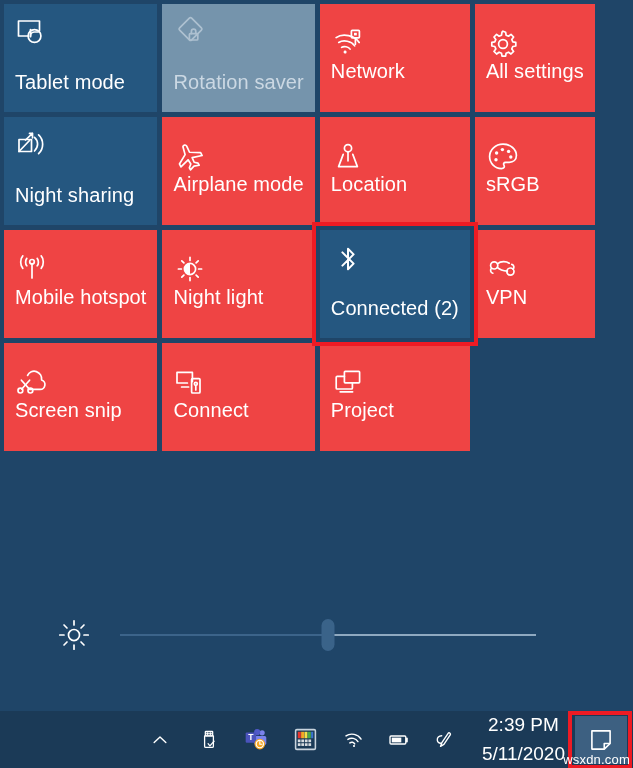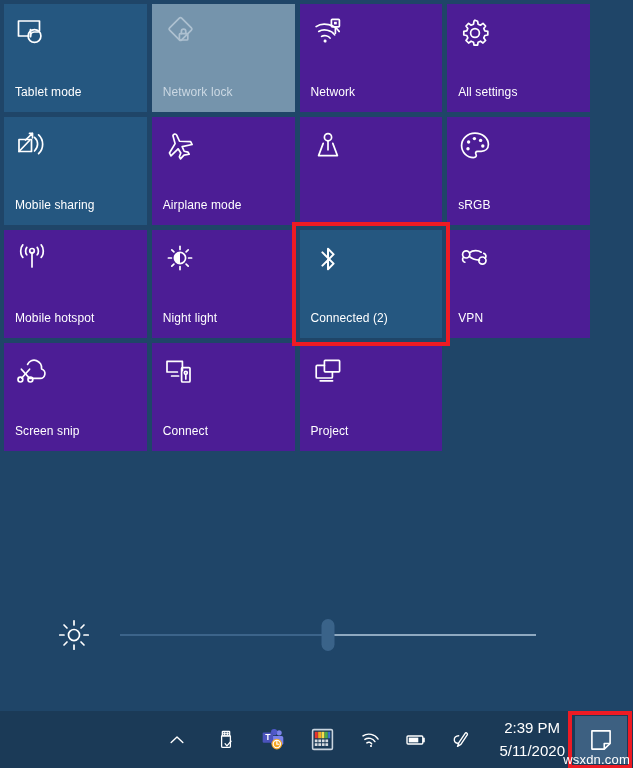--- a/index.html
+++ b/index.html
@@ -33,37 +33,37 @@
     height:108px;
     background:#46688a;
     padding:12px 11px 0 11px;
     display:flex;
     flex-direction:column;
     justify-content:space-between;
     cursor:pointer;
     user-select:none;
   }
   .tile.state-off{ background:#255780; }
-  .tile.state-on { background:#4c1d95; }
+  .tile.state-on { background:#ef4444;justify-content:center; }
   .tile.state-disabled{ background:#7594ac; }
 
   .tile-icon{
     width:34px; height:34px;
     display:block;
     color:#ffffff;
     flex:0 0 auto;
   }
   .tile.state-disabled .tile-icon{ color:#c3d2de; opacity:.72; }
   .tile-icon svg{ width:100%; height:100%; display:block; }
 
   .tile-label{
-    font-size:12px;
+    font-size:20px;
     line-height:1;
     color:#ffffff;
-    padding-bottom:14px;
+    padding-bottom:20px;
     white-space:nowrap;
     letter-spacing:.1px;
   }
   .tile.state-disabled .tile-label{ color:#cbd8e3; }
 
   
   .tile.highlight::after{
     content:"";
     position:absolute;
     left:-8px; top:-8px; right:-8px; bottom:-8px;
@@ -141,21 +141,21 @@
   .tray-icon svg{width:100%;height:100%;display:block;}
   #tray-chevron{ margin-left:0; margin-right:16px; width:20px;height:20px;}
 
   #tray-teams{ width:25px;height:25px;}
   #tray-colors{ width:25px;height:25px;}
 
   #clock{
     margin-left:14px;
     margin-right:10px;
     color:#ffffff;
-    font-size:15px;
+    font-size:19px;
     line-height:1.5;
     text-align:center;
     cursor:pointer;
     white-space:nowrap;
   }
   #clock div{ display:block; }
 
   #action-center-button{
     position:relative;
     width:52px; height:48px;
@@ -203,21 +203,21 @@
         <span class="tile-label">Tablet mode</span>
       </div>
       <div class="tile state-disabled">
         <span class="tile-icon">
           <svg viewBox="0 0 34 34" fill="none" stroke="currentColor" stroke-width="1.7" stroke-linejoin="round" stroke-linecap="round">
             <rect x="9" y="4.5" width="17" height="17" rx="1.6" transform="rotate(45 17.5 13)"></rect>
             <rect x="16.4" y="17.6" width="8.4" height="6.4" rx="1"></rect>
             <path d="M18.4 17.6 v-2.2 a2.2 2.2 0 0 1 4.4 0 v2.2"></path>
           </svg>
         </span>
-        <span class="tile-label">Network lock</span>
+        <span class="tile-label">Rotation saver</span>
       </div>
       <div class="tile state-on">
         <span class="tile-icon">
           <svg viewBox="0 0 34 34" fill="none" stroke="currentColor" stroke-width="1.7" stroke-linecap="round">
             <g transform="rotate(12 16 17)">
               <path d="M4 13 C9.6 7 22 7 27.6 13"></path>
               <path d="M7.6 17.2 C11.6 13.2 19.9 13.2 23.9 17.2"></path>
               <path d="M11.4 21.4 C13.4 19.4 18.1 19.4 20.1 21.4"></path>
               <circle cx="15.8" cy="25.3" r="1.5" fill="currentColor" stroke="none"></circle>
             </g>
@@ -240,38 +240,39 @@
       <div class="tile state-off">
         <span class="tile-icon">
           <svg viewBox="0 0 34 34" fill="none" stroke="currentColor" stroke-width="1.7" stroke-linejoin="round" stroke-linecap="round">
             <path d="M4 10.5 h12.5 v12 h-12.5 z"></path>
             <path d="M4 22.5 L14.5 11.5"></path>
             <path d="M10.5 11 L17.5 4.4 v4.4 M17.5 4.4 l-3 0"></path>
             <path d="M19.5 22 C23.6 18 23.6 12 19.5 8.4"></path>
             <path d="M23.6 24.6 C29 19.4 29 10.8 23.6 5.8"></path>
           </svg>
         </span>
-        <span class="tile-label">Mobile sharing</span>
+        <span class="tile-label">Night sharing</span>
       </div>
       <div class="tile state-on">
         <span class="tile-icon">
           <svg viewBox="0 0 34 34" fill="none" stroke="currentColor" stroke-width="1.7" stroke-linejoin="round" stroke-linecap="round">
             <path d="M15.6 4.6 a2 2 0 0 1 3.6 1.2 l-0.4 6.8 9.6 5.6 v3.2 l-9.8 -2.8 -0.4 5.0 3.0 2.6 v2.4 l-5.0 -1.6 -4.8 1.6 v-2.4 l3.0 -2.6 -0.4 -5.0 -9.6 2.8 v-3.2 l9.4 -5.6 z" transform="rotate(-28 17 17)"></path>
           </svg>
         </span>
         <span class="tile-label">Airplane mode</span>
       </div>
       <div class="tile state-on">
         <span class="tile-icon">
           <svg viewBox="0 0 34 34" fill="none" stroke="currentColor" stroke-width="1.7" stroke-linejoin="round" stroke-linecap="round">
             <circle cx="17" cy="8.2" r="3.6"></circle>
             <path d="M17 12.2 v8.6"></path>
             <path d="M12.2 14.4 L7.6 26.6 h18.8 L21.8 14.4"></path>
           </svg>
         </span>
+        <span class="tile-label">Location</span>
       </div>
       <div class="tile state-on">
         <span class="tile-icon">
           <svg viewBox="0 0 34 34" fill="none" stroke="currentColor" stroke-width="1.7" stroke-linejoin="round">
             <path d="M17 4.2 C9.4 4.2 3.6 9.8 3.6 16.6 C3.6 23.4 9 28.6 15.4 28.6 C18 28.6 18.8 26.8 18 25.4 C17.2 24 17.6 22.4 19.6 22.4 h3.6 C27.4 22.4 30.4 19.6 30.4 15.6 C30.4 9.2 24.6 4.2 17 4.2 z"></path>
             <circle cx="10.6" cy="13" r="1.7" fill="currentColor" stroke="none"></circle>
             <circle cx="16.4" cy="9.6" r="1.7" fill="currentColor" stroke="none"></circle>
             <circle cx="22.6" cy="11.4" r="1.7" fill="currentColor" stroke="none"></circle>
             <circle cx="24.8" cy="17" r="1.7" fill="currentColor" stroke="none"></circle>
             <circle cx="10" cy="19.8" r="1.7" fill="currentColor" stroke="none"></circle>

